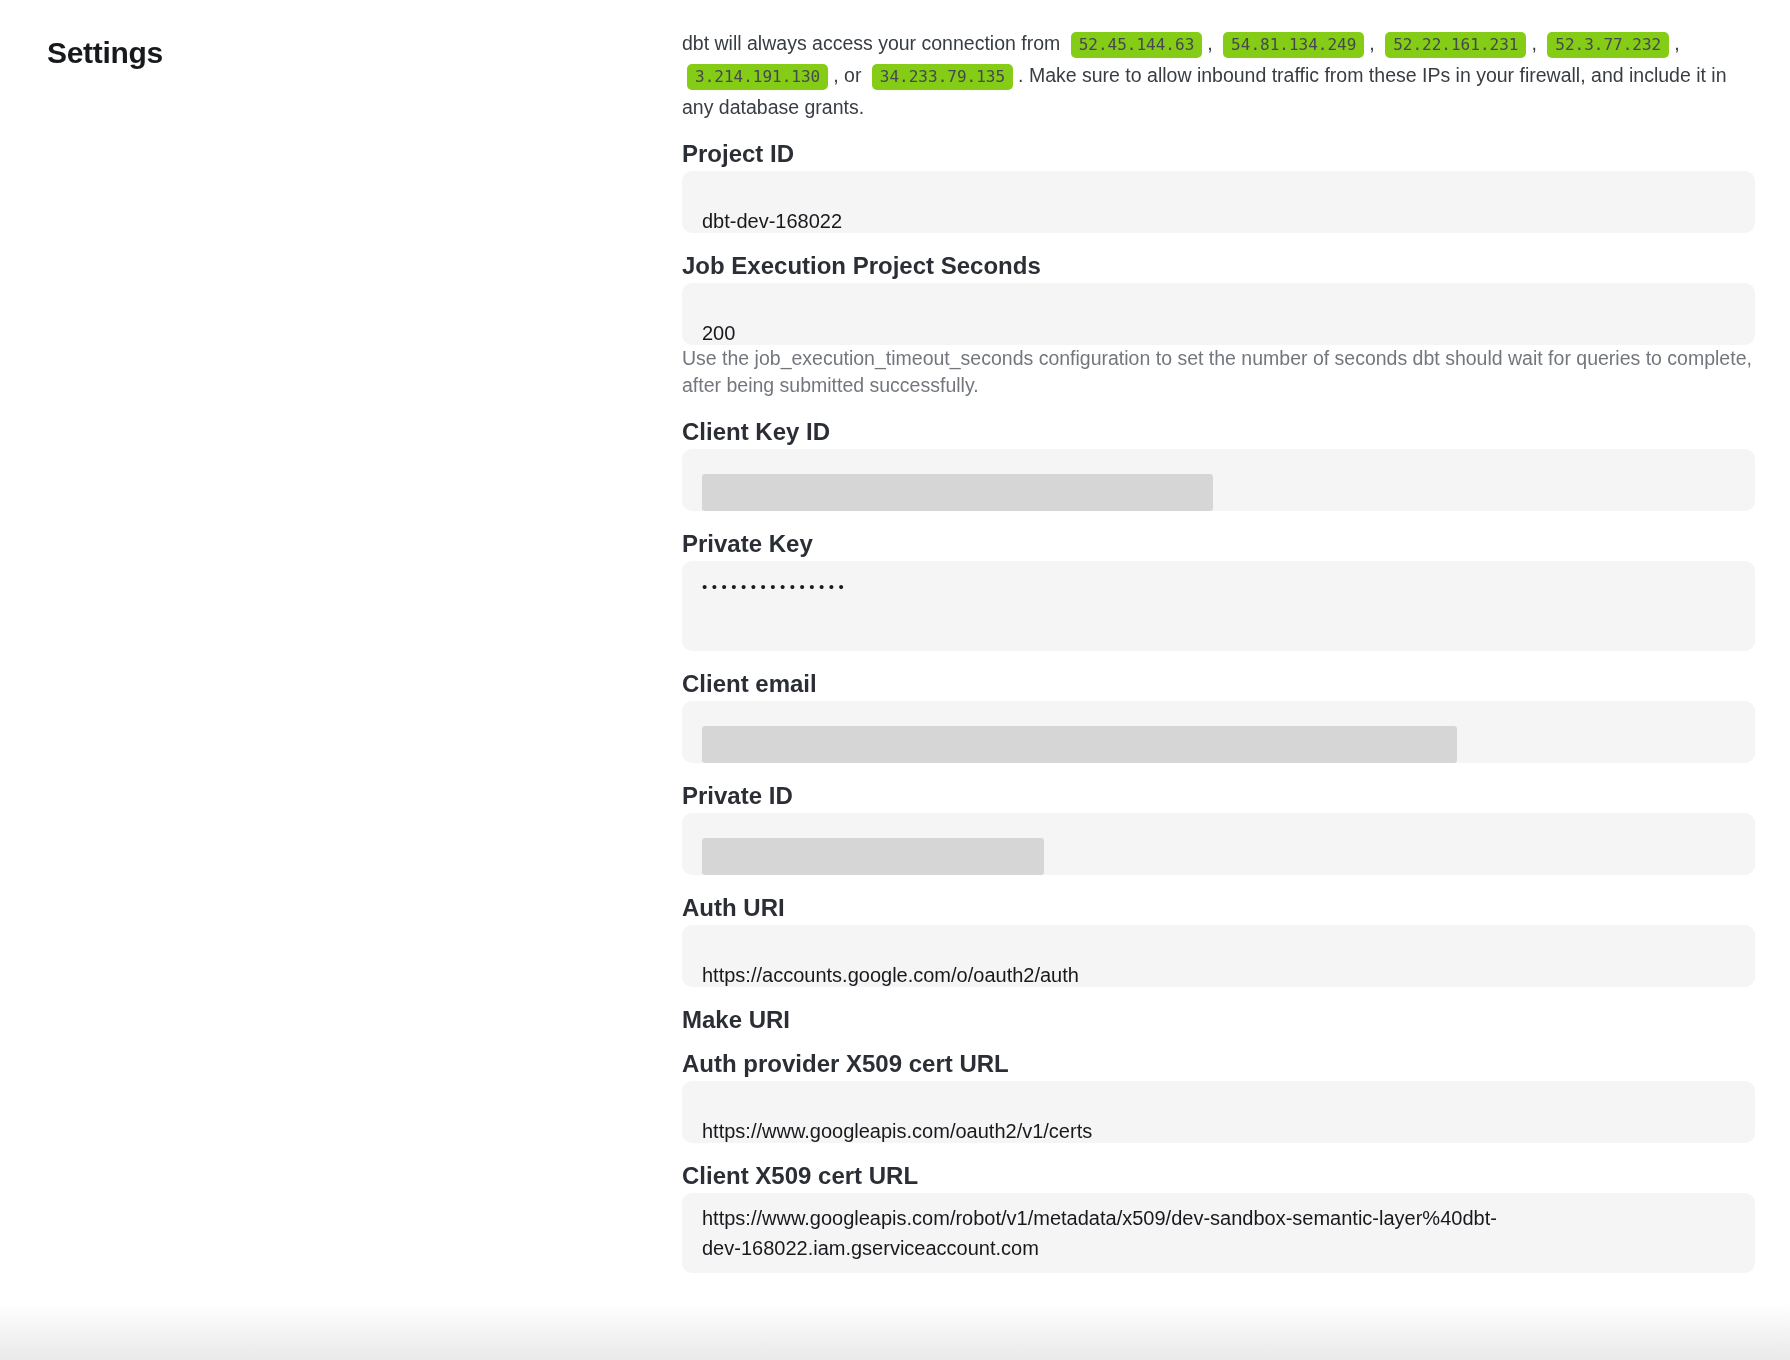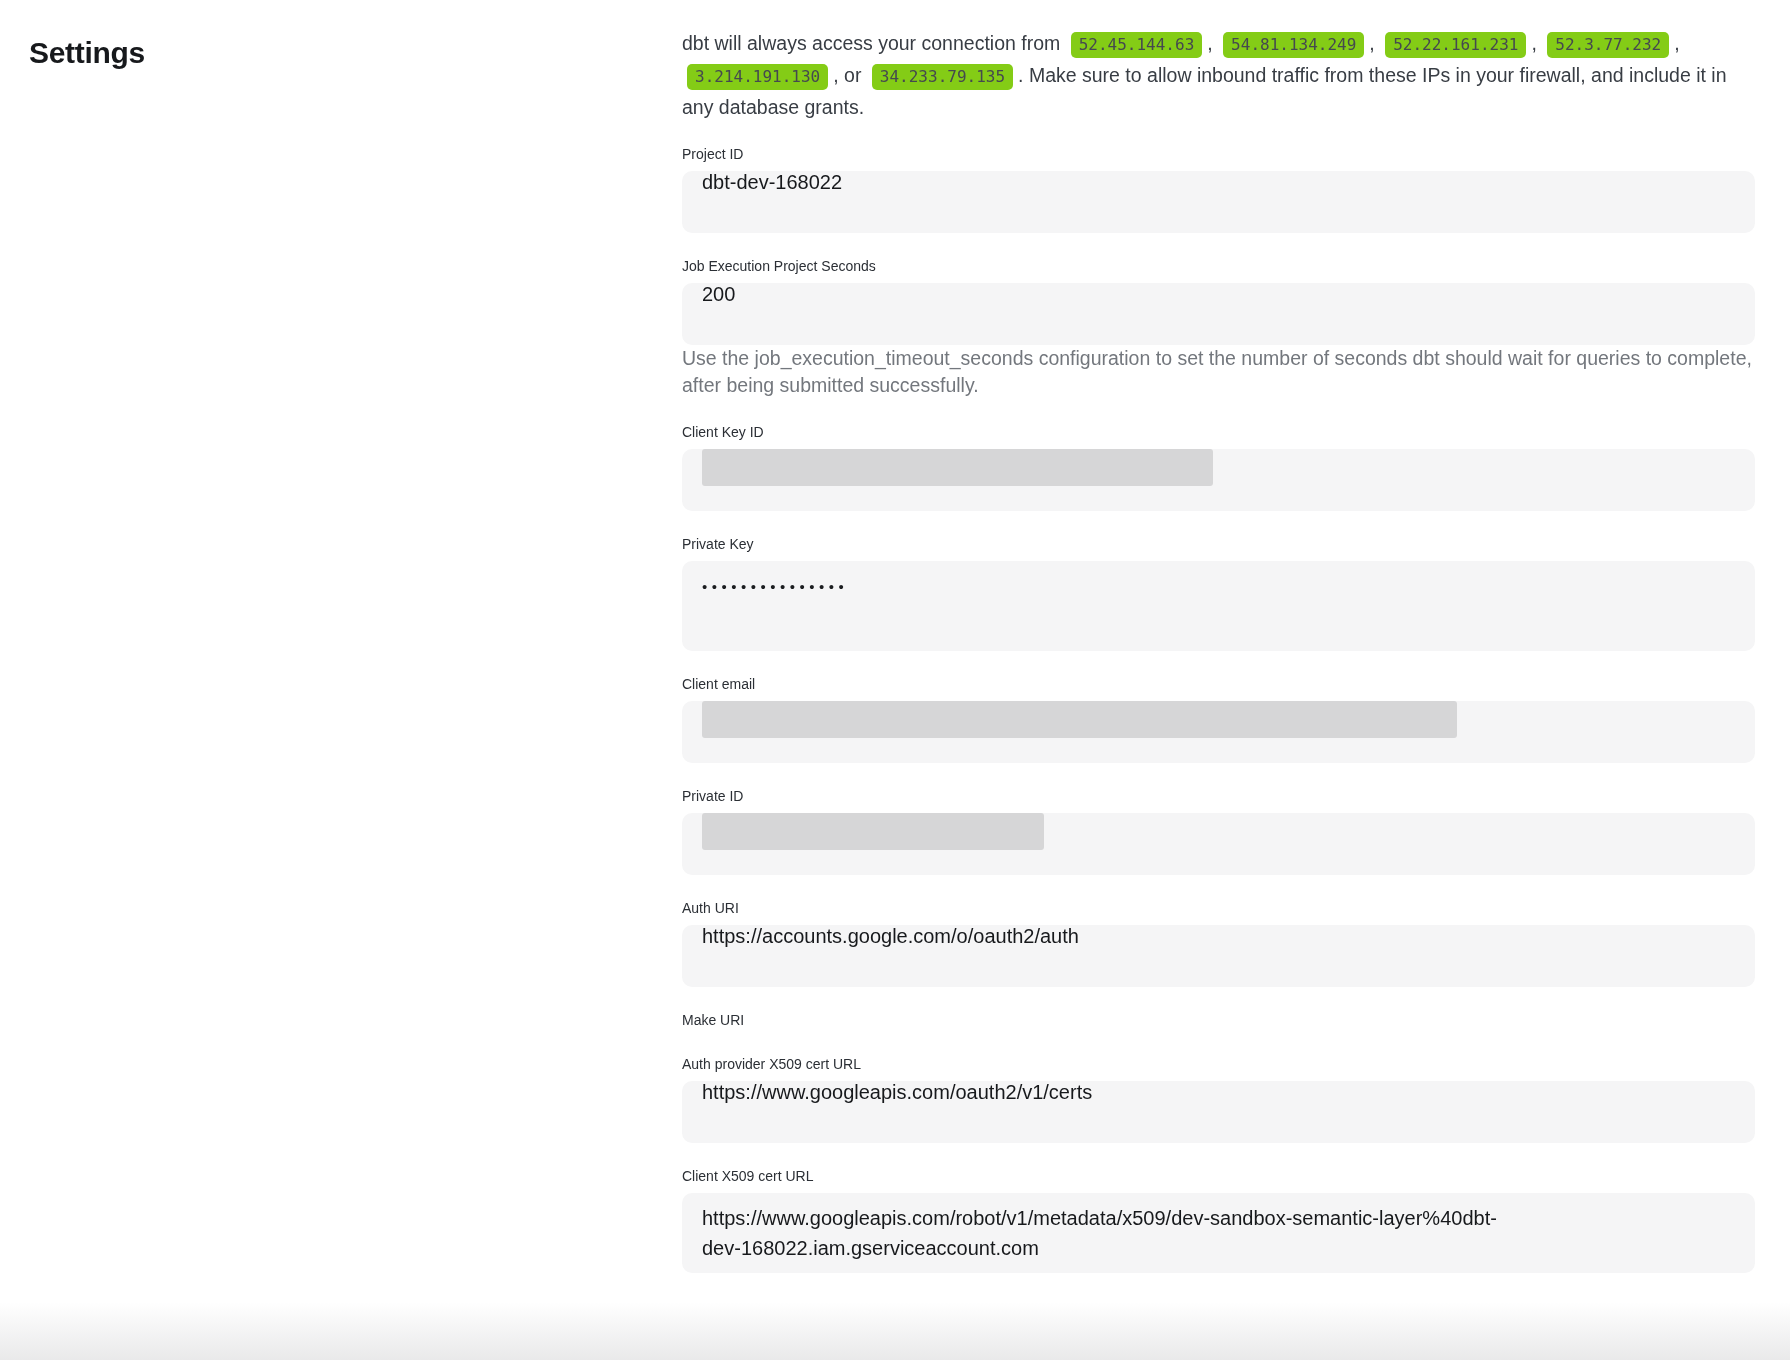--- a/index.html
+++ b/index.html
@@ -6,21 +6,21 @@
   html, body { width: 1790px; height: 1360px; }
   body {
     background: #ffffff;
     font-family: "Liberation Sans", "DejaVu Sans", sans-serif;
     overflow: hidden;
     position: relative;
     color: #1f2227;
   }
   .page-title {
     position: absolute;
-    left: 29px;
+    left: 47px;
     top: 36px;
     font-size: 30px;
     font-weight: 700;
     letter-spacing: -0.3px;
     color: #17191c;
   }
   .content {
     position: absolute;
     left: 682px;
     top: 28px;
@@ -37,32 +37,32 @@
     font-size: 16px;
     background: #84cc16;
     color: #45494f;
     padding: 3px 8px 4px 8px;
     border-radius: 5px;
     margin: 0 5px;
     white-space: nowrap;
   }
   .field { margin-bottom: 22px; }
   .field-label {
-    font-size: 14px;
+    font-size: 24px;
     line-height: 22px;
-    font-weight: 400;
+    font-weight: 700;
     color: #2b2f35;
     margin-bottom: 6px;
   }
   .input {
     background: #f5f5f6;
     border-radius: 10px;
     height: 62px;
     display: flex;
-    align-items: flex-start;
+    align-items: flex-end;
     padding: 0 20px;
     font-size: 20px;
     color: #17191c;
   }
   .input-value { white-space: nowrap; }
   .input.textarea-input {
     height: 90px;
     align-items: flex-start;
     padding-top: 16px;
   }

